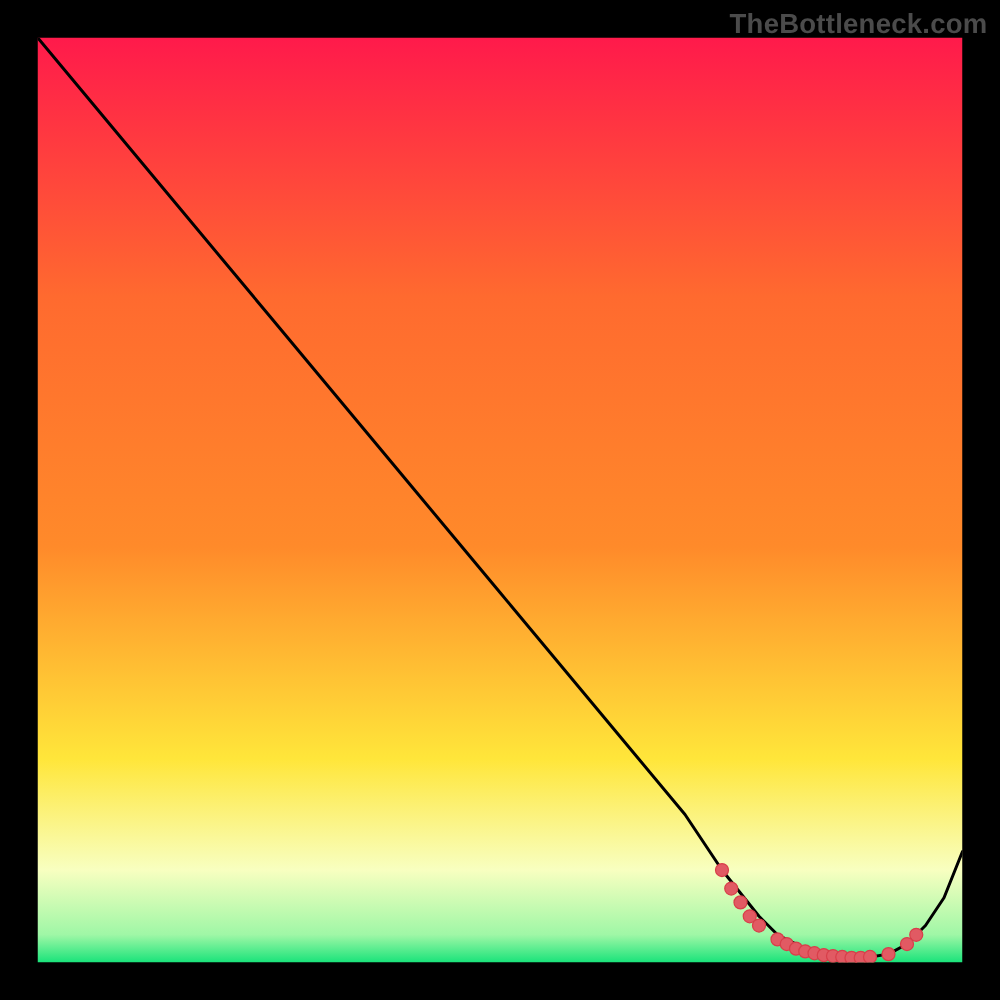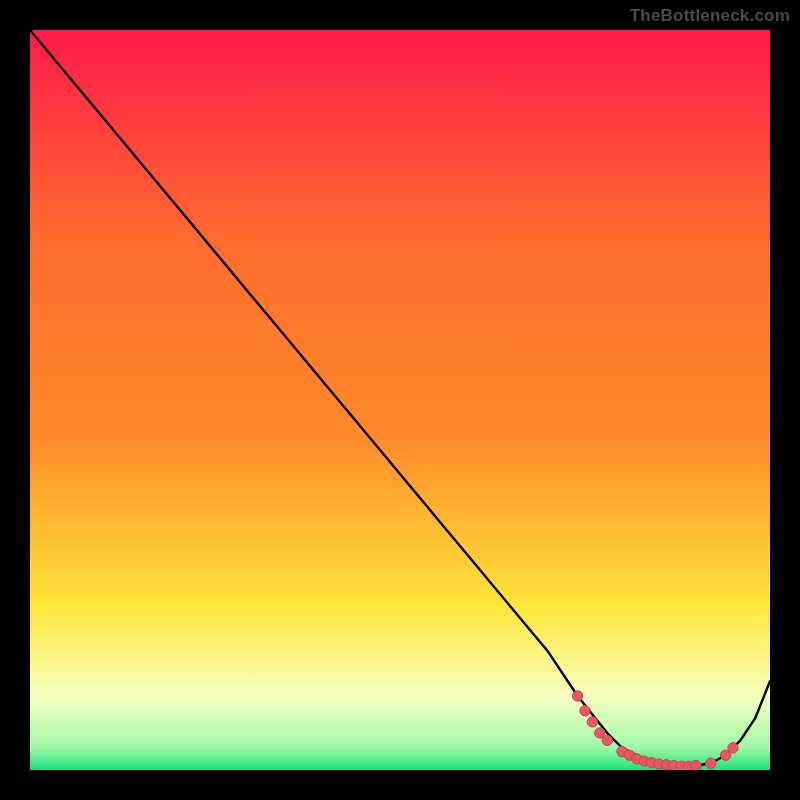--- a/index.html
+++ b/index.html
@@ -15,21 +15,21 @@
     position: relative;
     width: 800px;
     height: 800px;
     background: #000;
   }
   .watermark {
     position: absolute;
     top: 6px;
     right: 10px;
     color: #4b4b4b;
-    font-size: 17px;
+    font-size: 22px;
     font-weight: 600;
     letter-spacing: 0.2px;
     user-select: none;
   }
   .plot {
     position: absolute;
     left: 30px;
     top: 30px;
     width: 740px;
     height: 740px;

